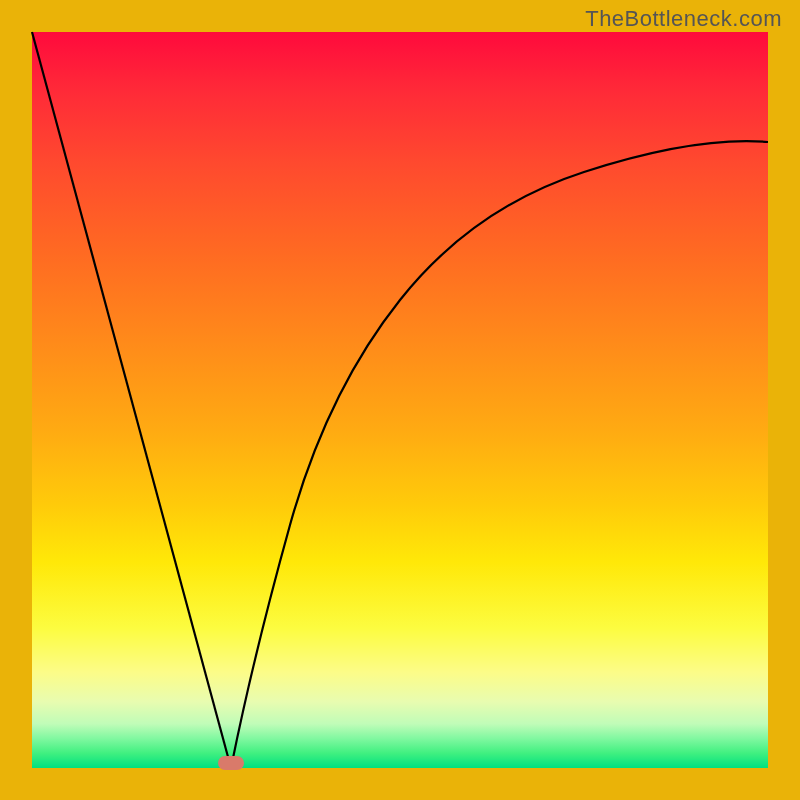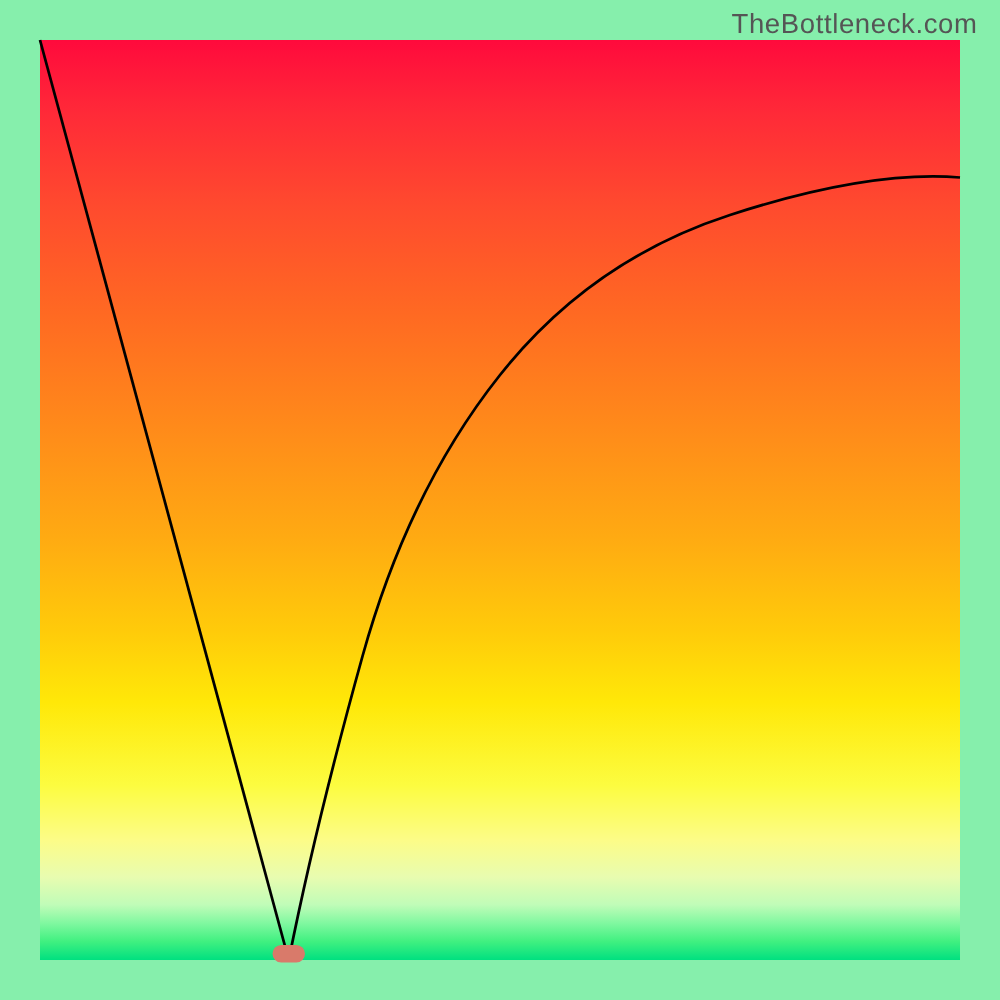--- a/index.html
+++ b/index.html
@@ -7,21 +7,21 @@
     padding: 0;
     width: 800px;
     height: 800px;
     position: relative;
     font-family: Arial, sans-serif;
   }
   .chart-container {
     width: 800px;
     height: 800px;
     position: relative;
-    background: #86efac;
+    background: #eab308;
   }
   .gradient-area {
     position: absolute;
     left: 32px;
     top: 32px;
     width: 736px;
     height: 736px;
     background: linear-gradient(to bottom,
       #ff0a3c 0%,
       #ff2a38 8%,

